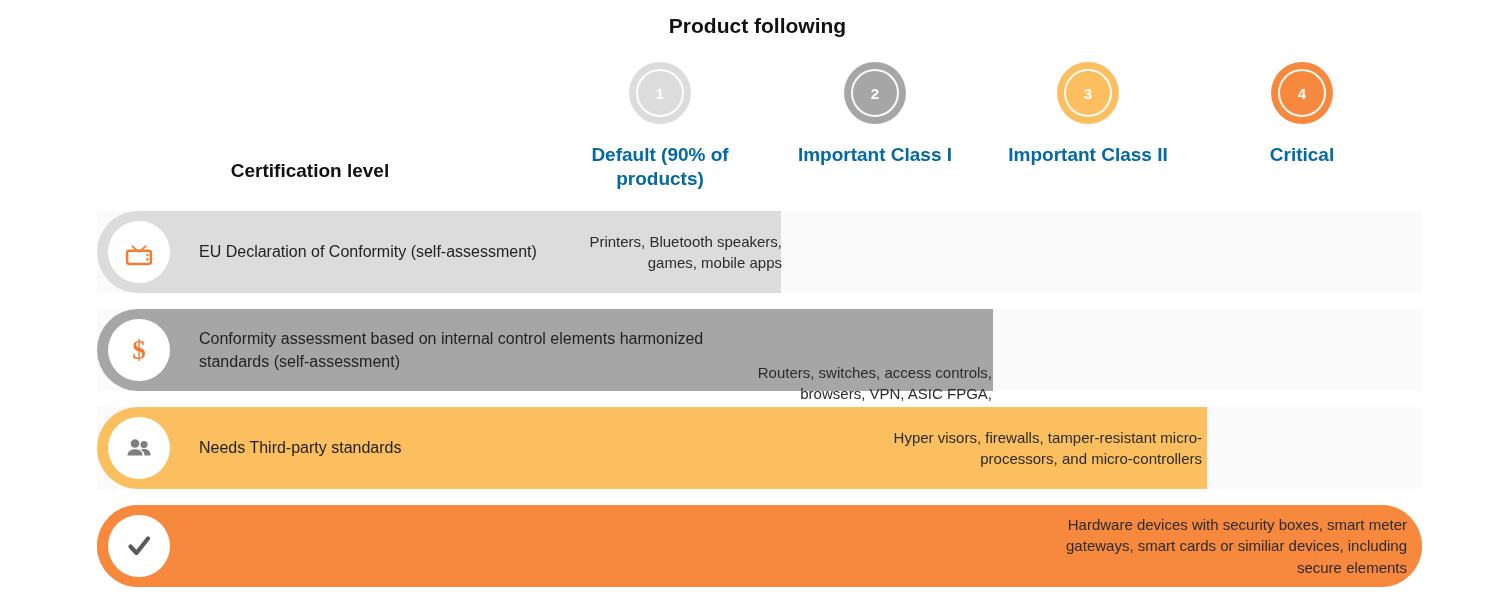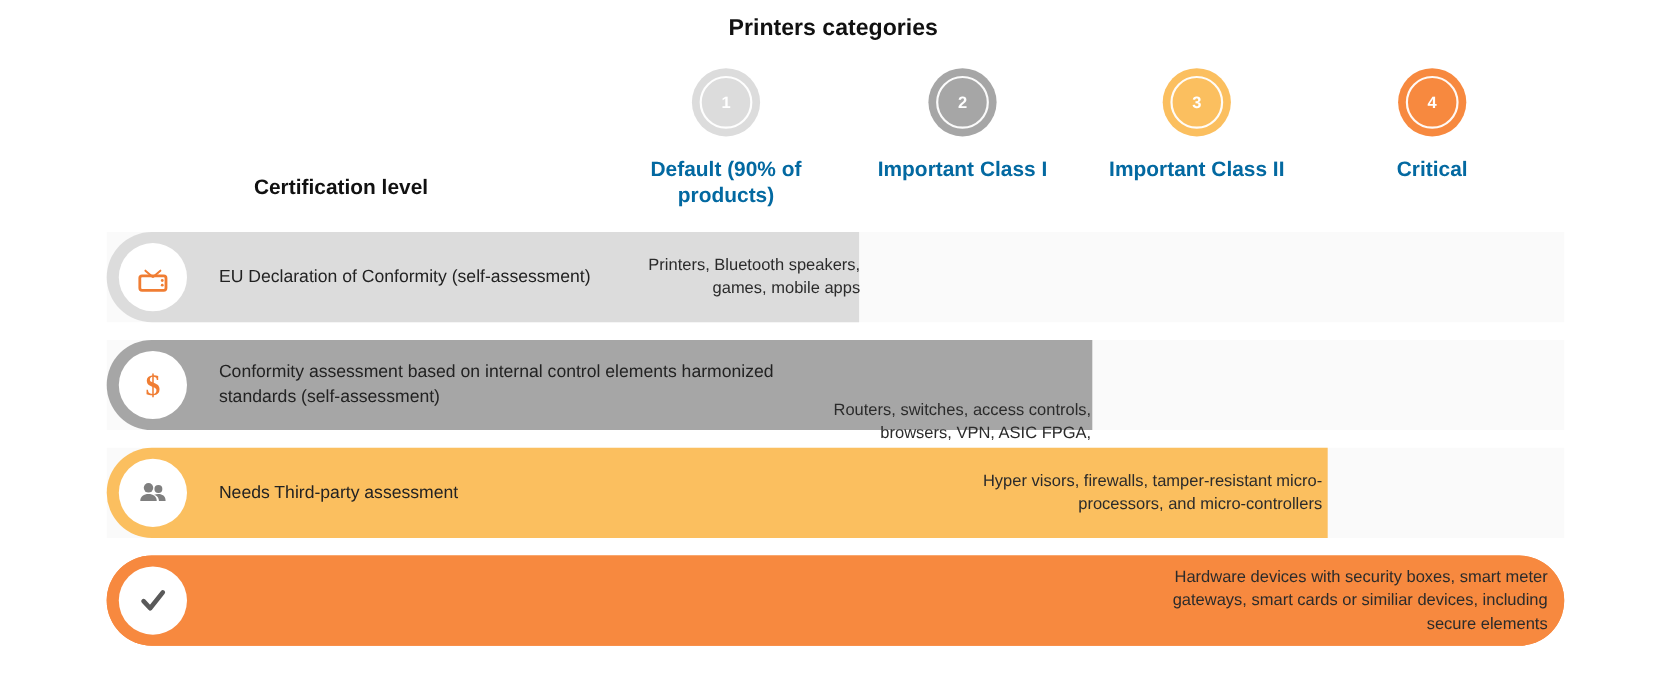--- a/index.html
+++ b/index.html
@@ -128,21 +128,21 @@
     transform: translateY(-50%);
     text-align: right;
     font-size: 15px;
     line-height: 1.42;
     color: #2b2b2b;
   }
 </style>
 </head>
 <body>
 
-<div class="chart-title-inner">Printers categories</div>
+<div class="chart-title-inner">Product following</div>
 
 <div class="col-head" style="left:560px;">
   <div class="badge" style="background:#dcdcdc;">
     <span>1</span>
   </div>
   <div class="col-label">Default (90% of products)</div>
 </div>
 
 <div class="col-head" style="left:775px;">
   <div class="badge" style="background:#a6a6a6;">
@@ -197,21 +197,21 @@
 <div class="row-track" style="top:407px; height:82px; background:#fafafa;">
   <div class="row-bar" style="width:1110px; background:#fbbf5f;"></div>
   <div class="icon-circle">
     <svg width="32" height="32" viewBox="0 0 32 32" aria-hidden="true">
       <circle cx="12" cy="11.5" r="4.3" fill="#7f7f7f"></circle>
       <circle cx="21" cy="12.5" r="3.6" fill="#7f7f7f"></circle>
       <path d="M4.5 23.5c0-4.2 3.4-6.3 7.5-6.3s7.5 2.1 7.5 6.3z" fill="#7f7f7f"></path>
       <path d="M17 18c1.2-.6 2.6-.9 4-.9 3.6 0 6.5 1.9 6.5 5.6v.8H21.5c0-2.4-1.2-4.3-3.1-5.3z" fill="#7f7f7f"></path>
     </svg>
   </div>
-  <div class="row-main-text" style="width:420px;">Needs Third-party assessment</div>
+  <div class="row-main-text" style="width:420px;">Needs Third-party standards</div>
   <div class="row-cat-text" style="left:770px; width:335px;">Hyper visors, firewalls, tamper-resistant micro-processors, and micro-controllers</div>
 </div>
 
 <div class="row-track" style="top:505px; height:82px; background:#f7893f; border-radius:44px;">
   <div class="row-bar full-round" style="width:1325px; background:#f7893f;"></div>
   <div class="icon-circle">
     <svg width="32" height="32" viewBox="0 0 32 32" aria-hidden="true">
       <path d="M7.5 16.5 L13.5 23 L25 8.5" fill="none" stroke="#595959" stroke-width="4.2" stroke-linecap="round" stroke-linejoin="round"></path>
     </svg>
   </div>

